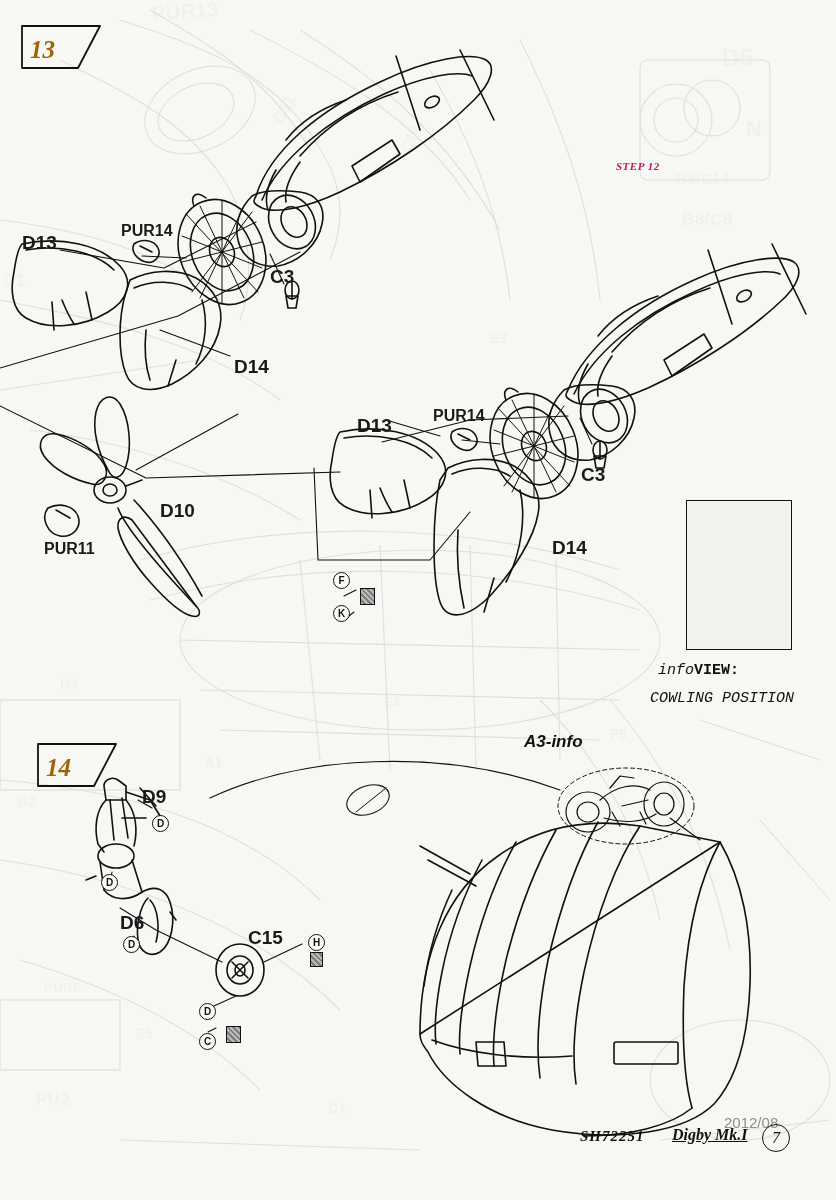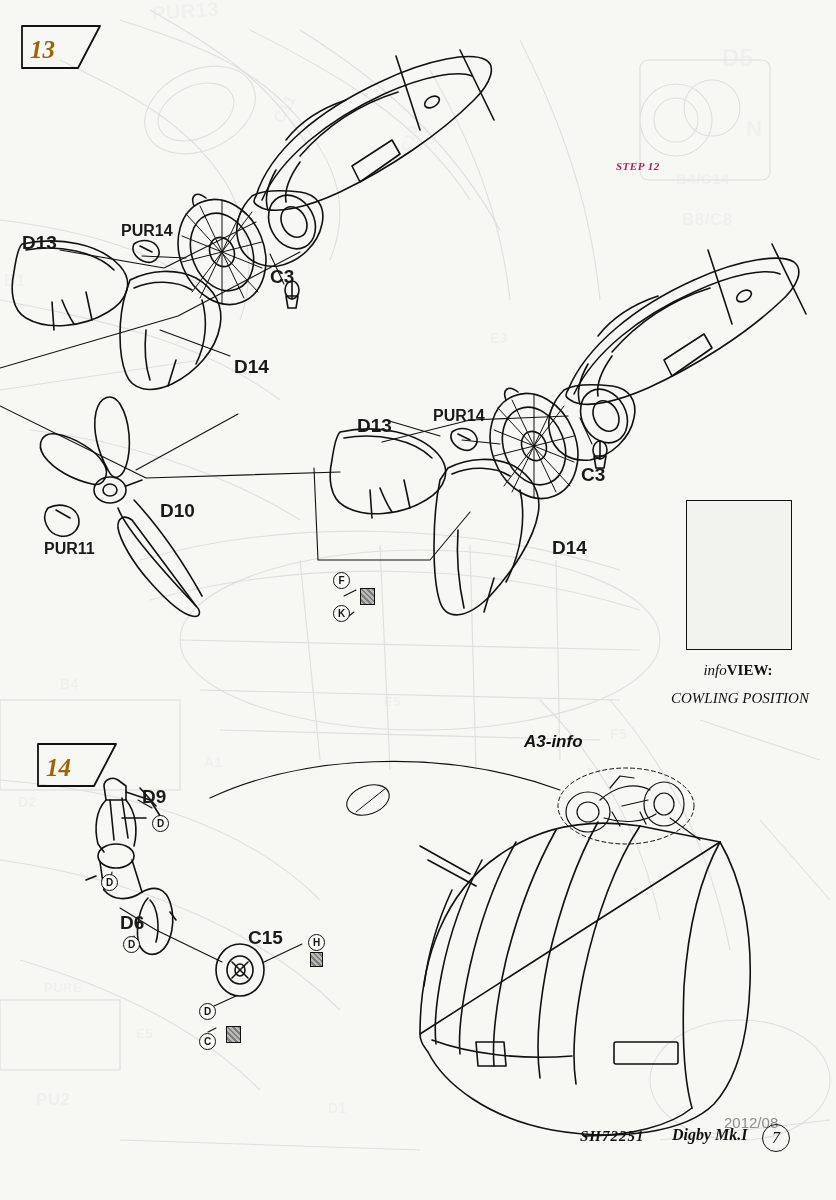--- a/index.html
+++ b/index.html
@@ -63,25 +63,24 @@
     font-family: "Liberation Serif", serif;
     font-style: italic;
     font-weight: bold;
     font-size: 11px;
     color: #be185d;
     letter-spacing: 0.5px;
     margin-left: 38px;
   }
   .infoview-cap {
     position: absolute;
-    font-family: Liberation Serif, serif;
+    font-family: Liberation Mono, monospace;
     font-style: italic;
     font-size: 15px;
     color: #111;
-    text-align: center;
     white-space: nowrap;
   }
   .a3info {
     position: absolute;
     font-family: Liberation Sans, sans-serif;
     font-style: italic;
     font-weight: bold;
     font-size: 17px;
     color: #111;
   }
@@ -94,20 +93,21 @@
     color: #111;
     letter-spacing: 1px;
   }
   .footer-name {
     position: absolute;
     font-family: "Liberation Serif", serif;
     font-style: italic;
     font-weight: bold;
     font-size: 16px;
     color: #111;
+    text-decoration: underline;
   }
   .footer-date {
     position: absolute;
     font-family: "Liberation Sans", sans-serif;
     font-size: 15px;
     color: #8d8d8d;
   }
   .page-num {
     position: absolute;
     width: 26px;

